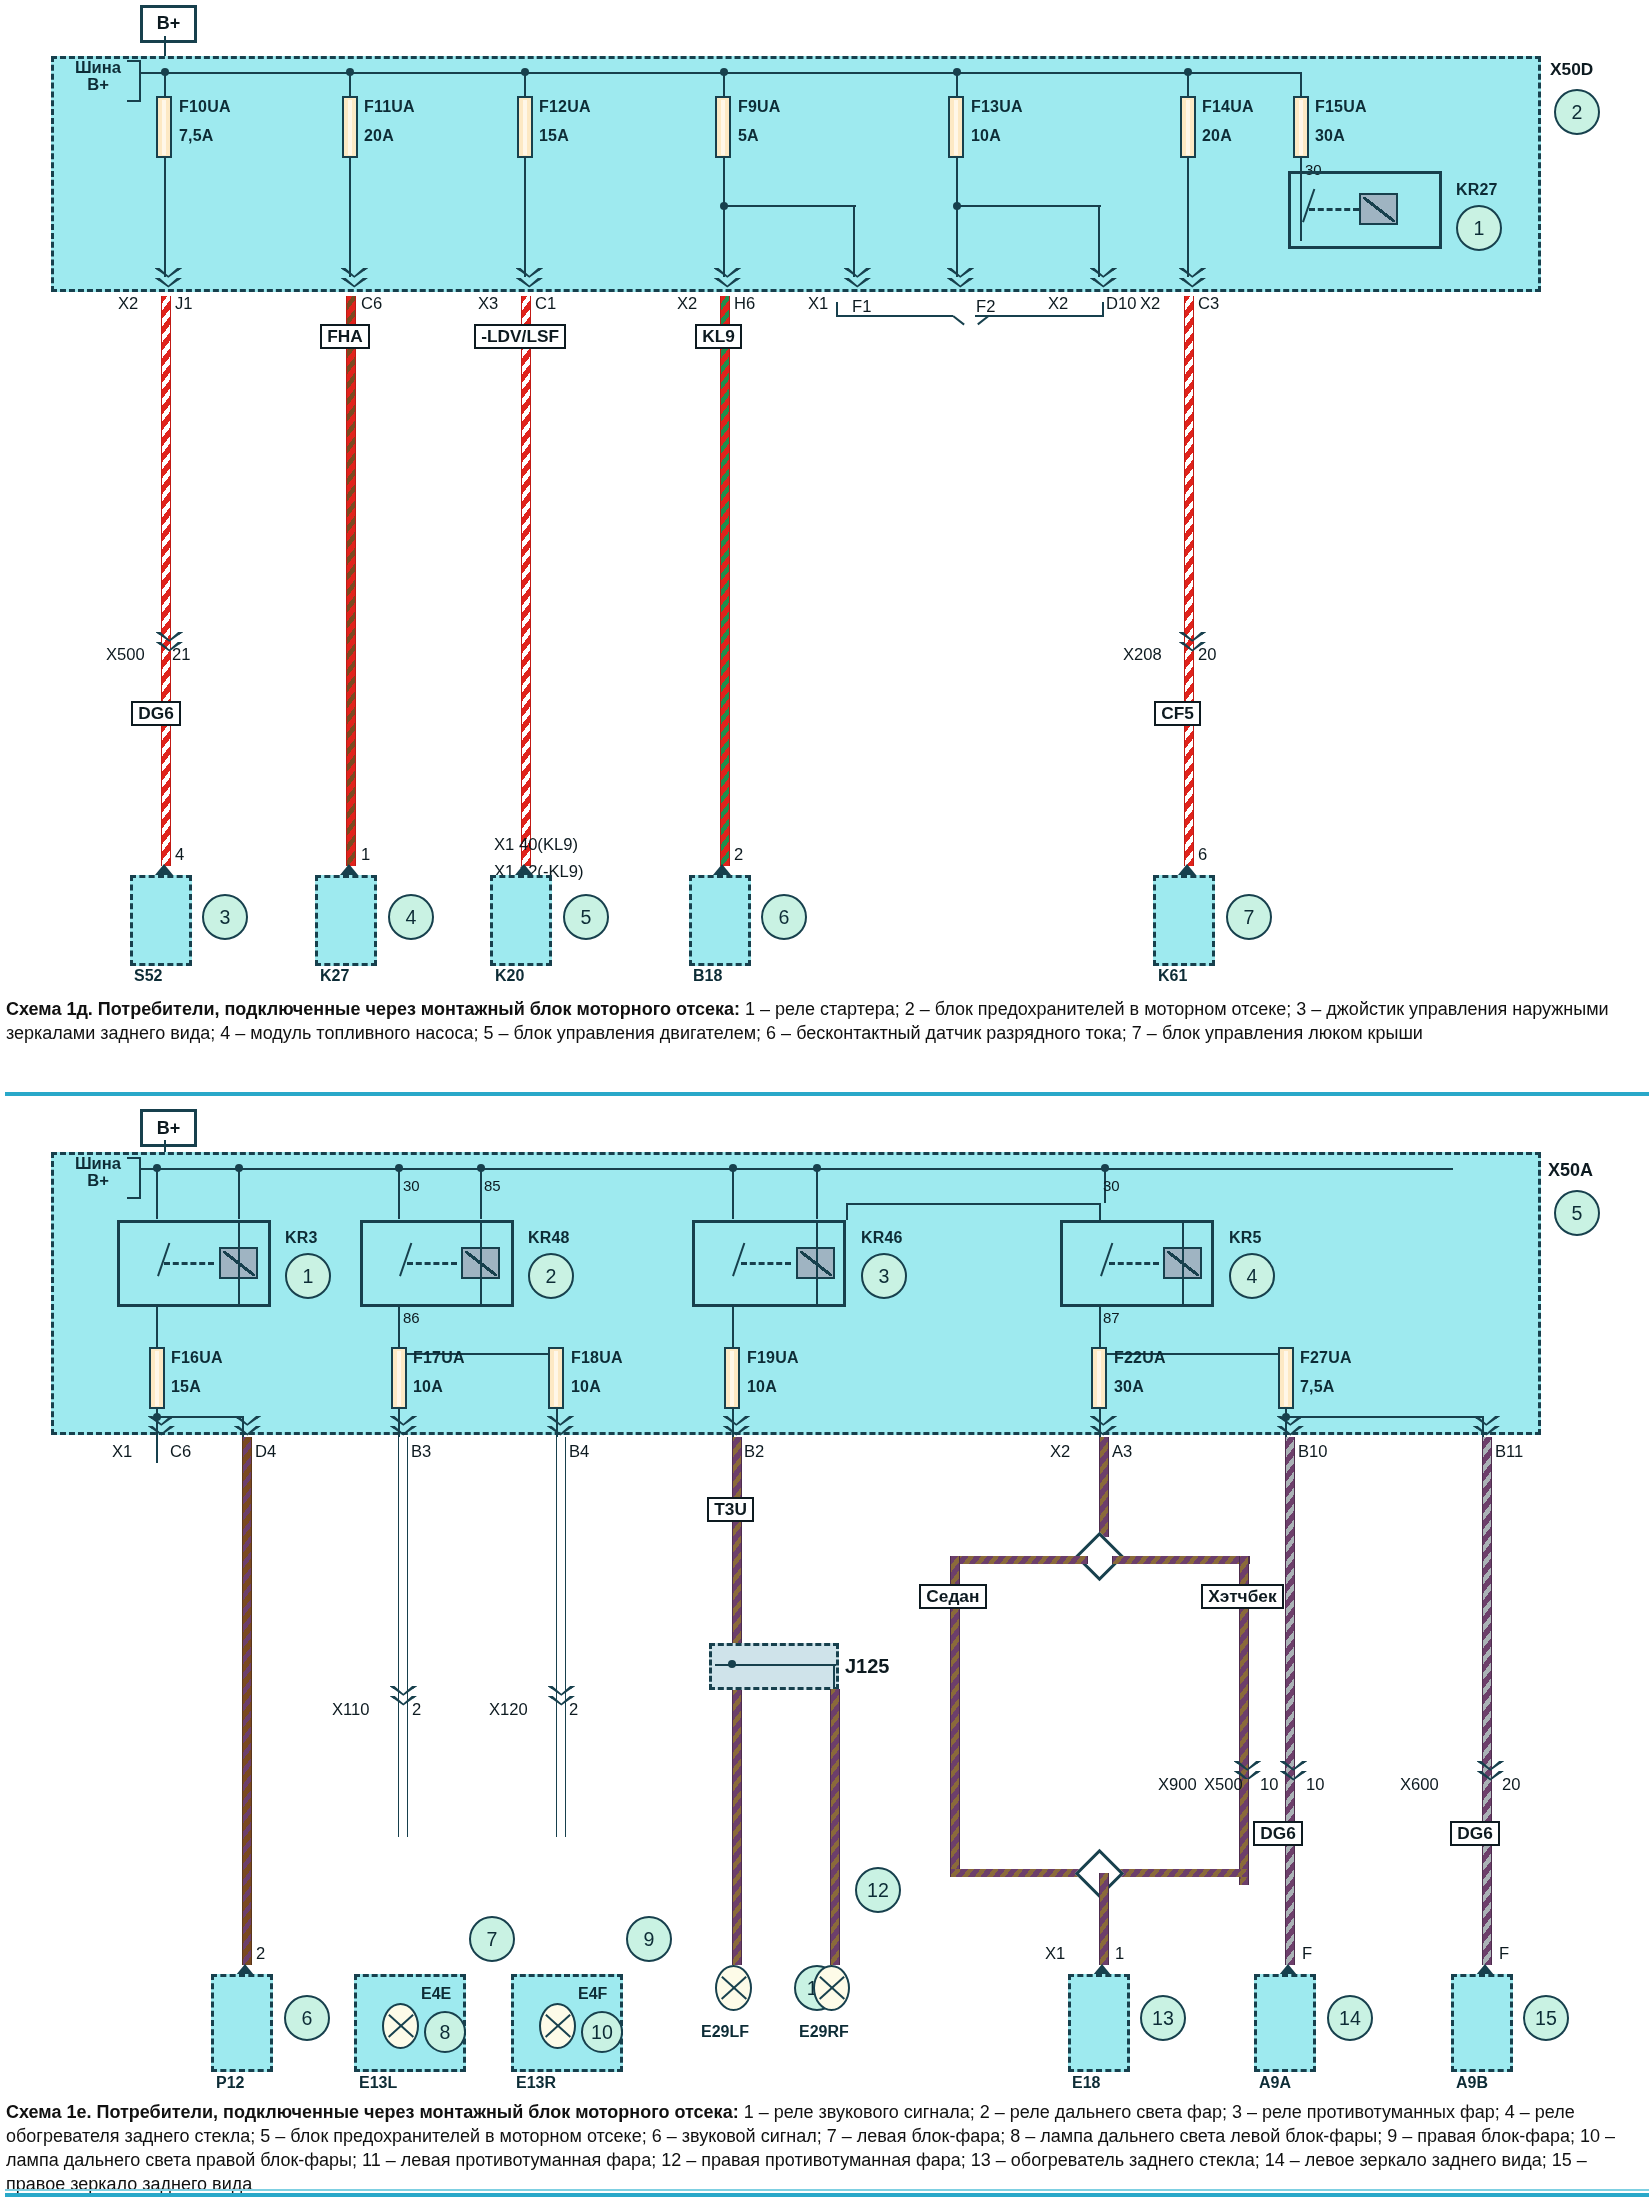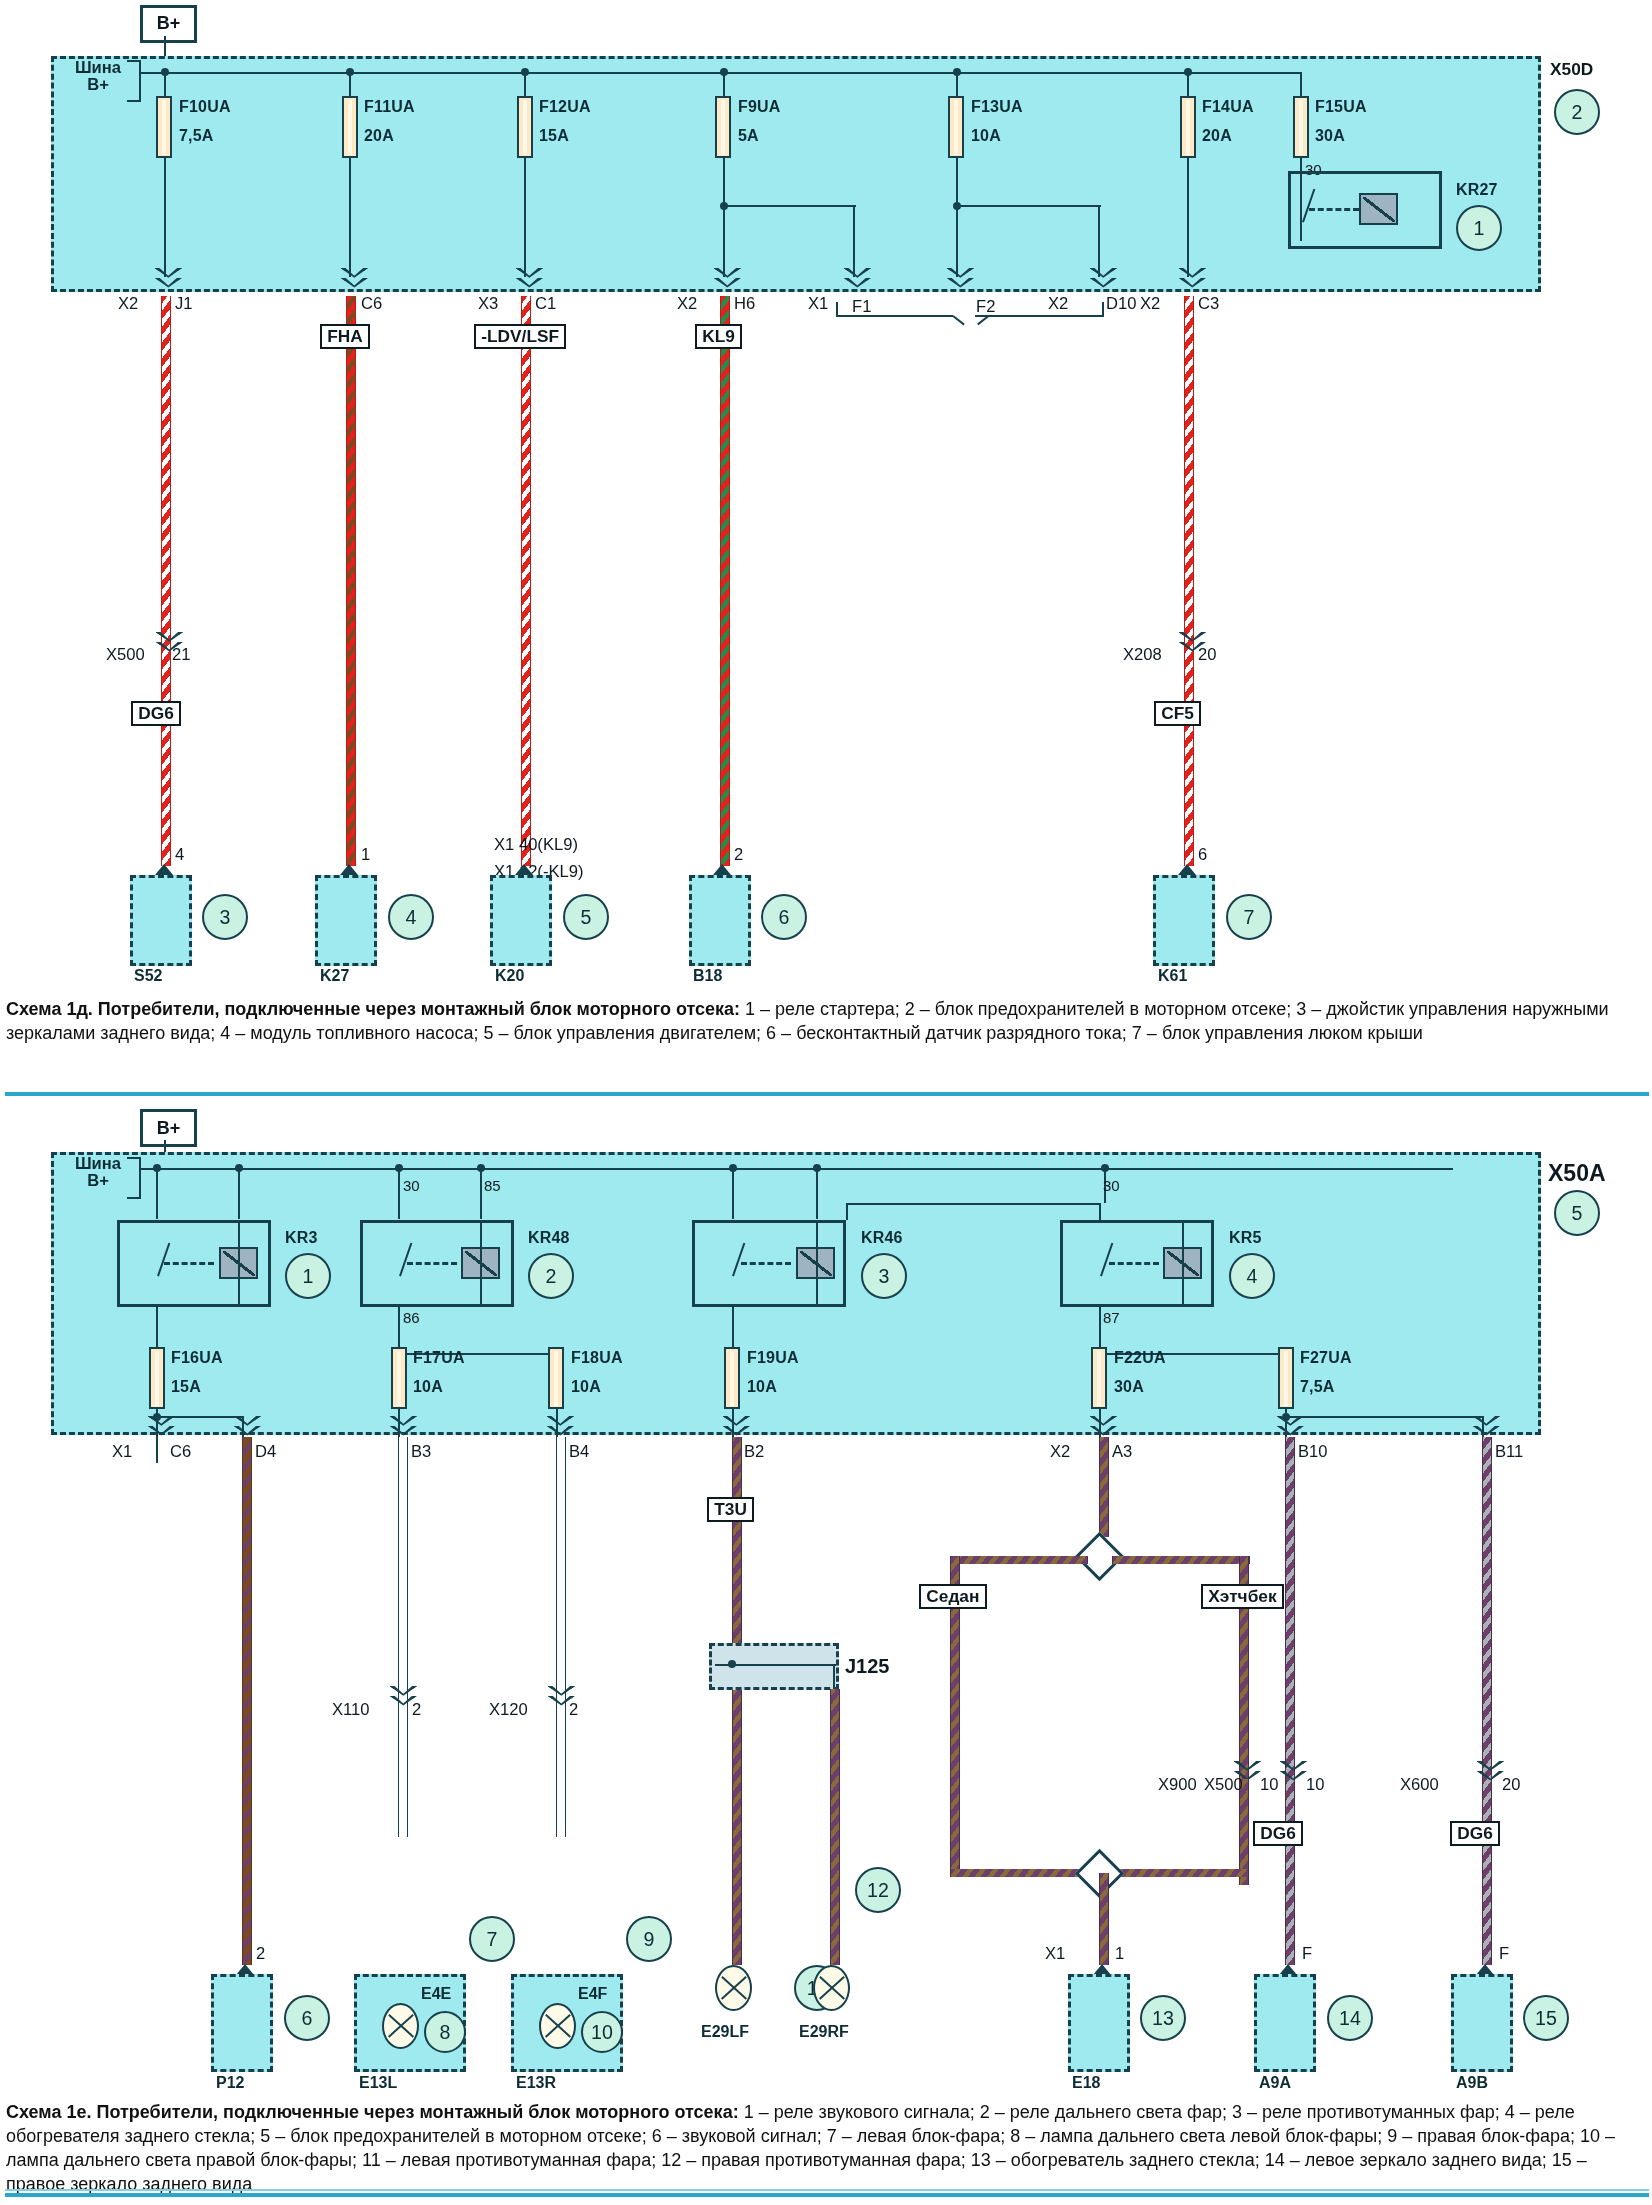--- a/index.html
+++ b/index.html
@@ -364,21 +364,21 @@
 <div class="coil" style="left:1163px;top:1247px;"></div>
 <div class="wire vwire" style="left:1182px;top:1220px;height:87px;"></div>
 <div class="flabel" style="left:1229px;top:1229px;">KR5</div>
 <div class="balloon" style="left:1229px;top:1253px;width:42px;height:42px;">4</div>
 <div class="wire vwire" style="left:1099px;top:1306px;height:91px;"></div>
 <div class="txt" style="left:1103px;top:1309px;font-size:15px;">87</div>
 <div class="dot" style="left:1096px;top:1350px;"></div>
 <div class="wire hwire" style="left:1099px;top:1353px;width:189px;"></div>
 <div class="wire vwire" style="left:1285px;top:1353px;height:41px;"></div>
 
-<div class="txt txt-b" style="left:1548px;top:1160px;font-size:23px;">X50A</div>
+<div class="txt txt-b" style="left:1548px;top:1160px;font-size:18px;">X50A</div>
 <div class="balloon" style="left:1554px;top:1190px;width:42px;height:42px;">5</div>
 
 <div class="fuse" style="left:149px;top:1347px;"></div>
 <div class="flabel" style="left:171px;top:1349px;">F16UA</div>
 <div class="flabel" style="left:171px;top:1378px;">15A</div>
 <div class="wire vwire" style="left:156px;top:1409px;height:54px;"></div>
 <div class="chev" style="left:146px;top:1409px;top:1416px;"></div>
 <div class="dot" style="left:153px;top:1413px;"></div>
 <div class="wire hwire" style="left:156px;top:1416px;width:88px;"></div>
 <div class="wire vwire" style="left:242px;top:1416px;height:47px;"></div>

